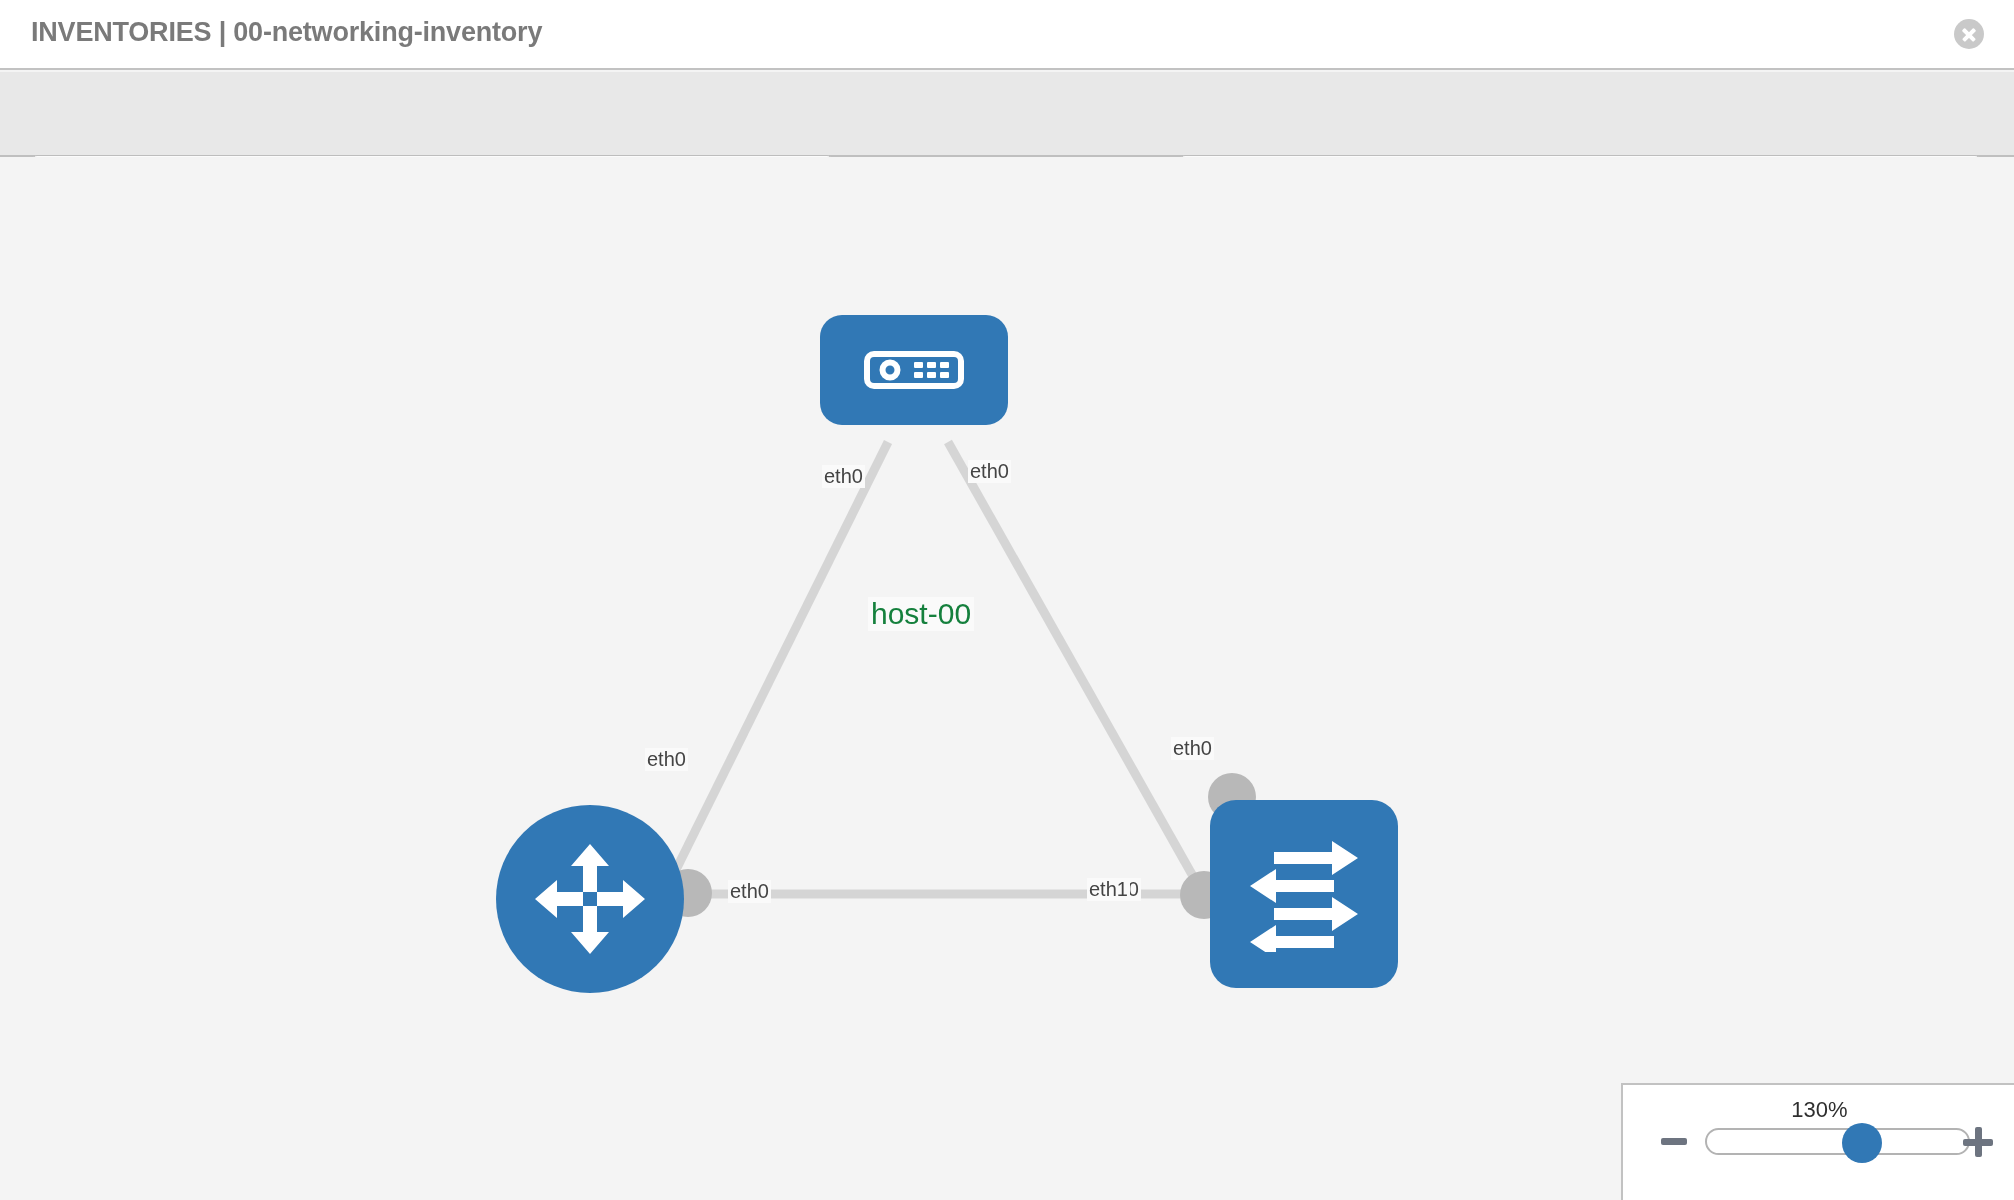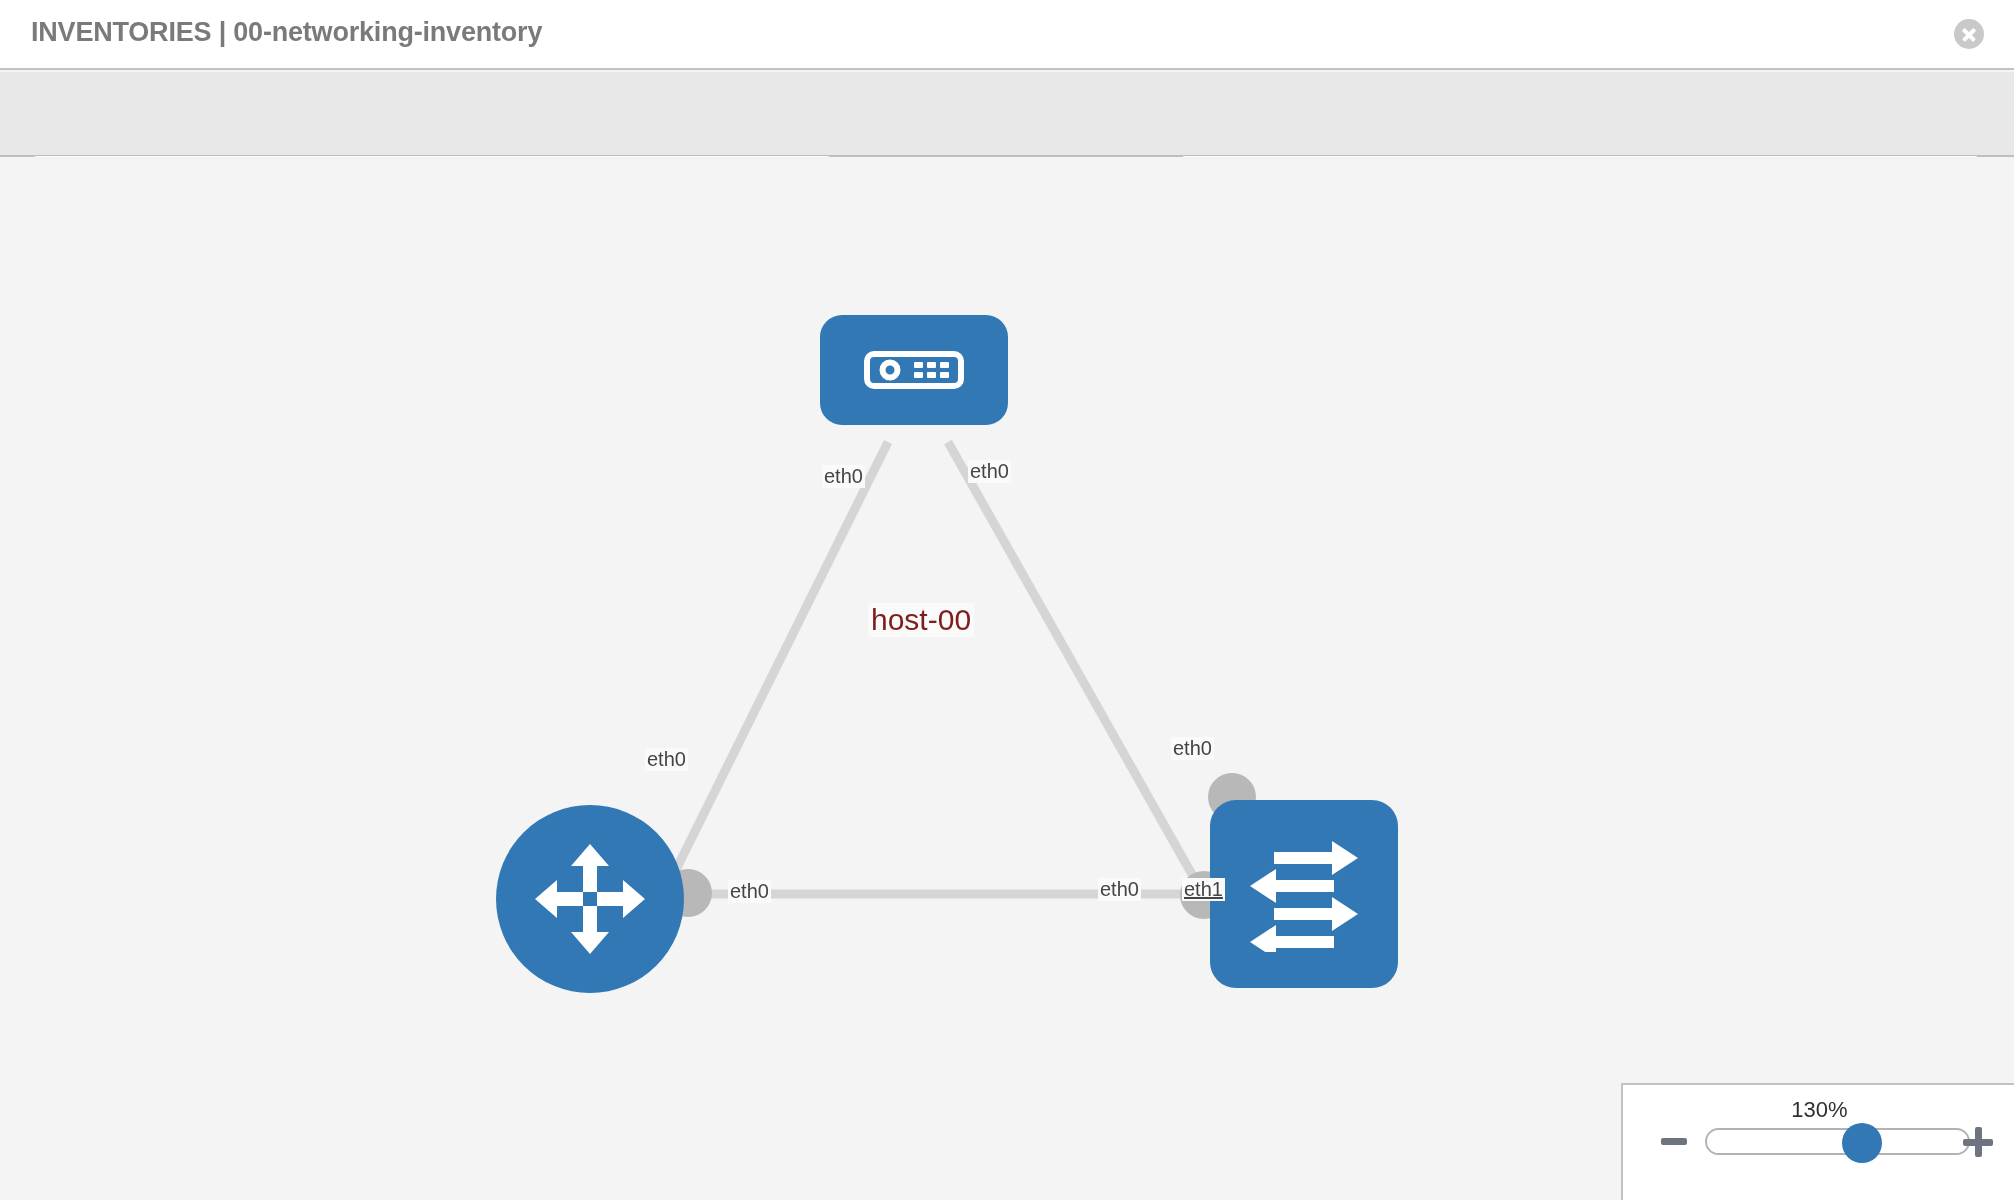--- a/index.html
+++ b/index.html
@@ -76,25 +76,24 @@
   
   .node { position: absolute; }
   .node-shape {
     position: absolute; left: 0; top: 0;
     background: #3178b5;
     display: flex; align-items: center; justify-content: center;
     cursor: pointer;
   }
   .node-label {
     position: absolute;
-    font-size: 28px; color: #7f1d1d;
+    font-size: 28px; color: #15803d;
     background: #fafafa;
     white-space: nowrap;
     padding: 0 3px;
-    margin-top: 6px;
   }
 
   #node-host { left: 820px; top: 158px; }
   #node-host .node-shape { width: 188px; height: 110px; border-radius: 22px; }
   #node-host .node-label { left: 48px; top: 282px; font-size: 30px; }
 
   #node-router { left: 496px; top: 648px; }
   #node-router .node-shape { width: 188px; height: 188px; border-radius: 50%; }
 
   #node-switch { left: 1210px; top: 643px; }
@@ -252,21 +251,21 @@
       </div>
 
     </div>
 
     <div class="edge-label" style="left:822px; top:308px;">eth0</div>
     <div class="edge-label" style="left:968px; top:303px;">eth0</div>
     <div class="edge-label" style="left:645px; top:591px;">eth0</div>
     <div class="edge-label" style="left:1171px; top:580px;">eth0</div>
     <div class="edge-label" style="left:728px; top:723px;">eth0</div>
     <div class="edge-label" style="left:1098px; top:721px;">eth0</div>
-    <div class="edge-label" style="left:1182px; top:721px;text-decoration:underline;">eth1</div>
+    <div class="edge-label" style="left:1087px; top:721px;">eth1</div>
   </div>
 
   <div class="zoom-panel">
     <div class="zoom-pct">130%</div>
     <div class="zoom-minus"></div>
     <div class="zoom-track">
       <div class="zoom-handle" id="zoom-handle" style="left: 135px;"></div>
     </div>
     <div class="zoom-plus"></div>
   </div>

